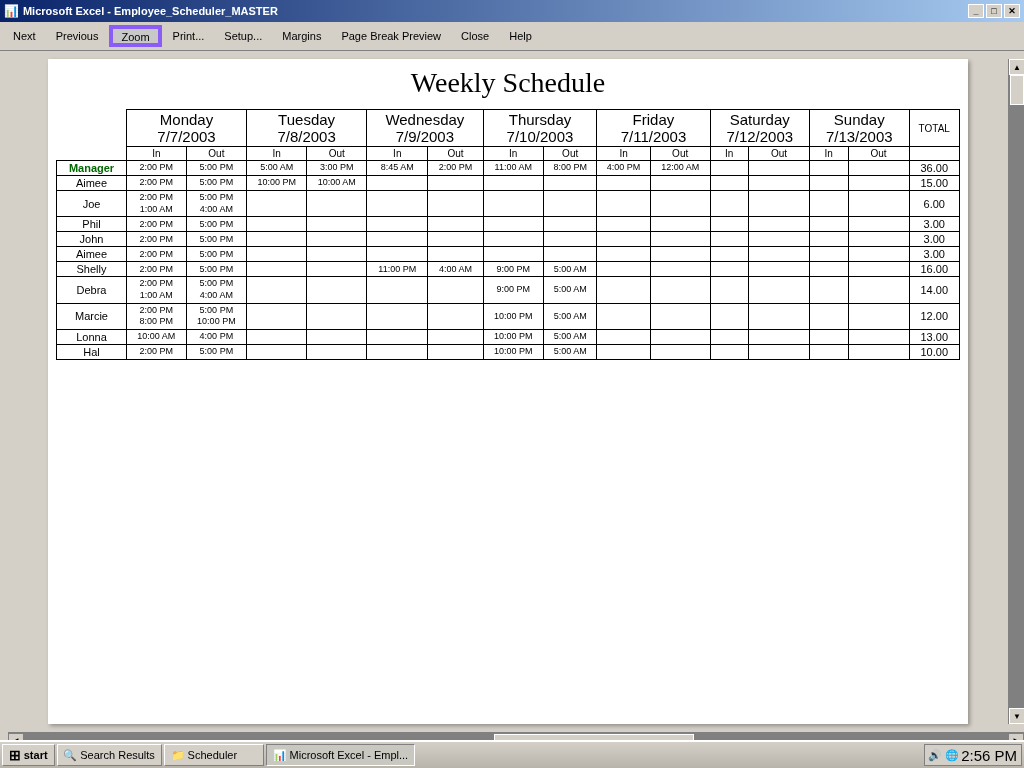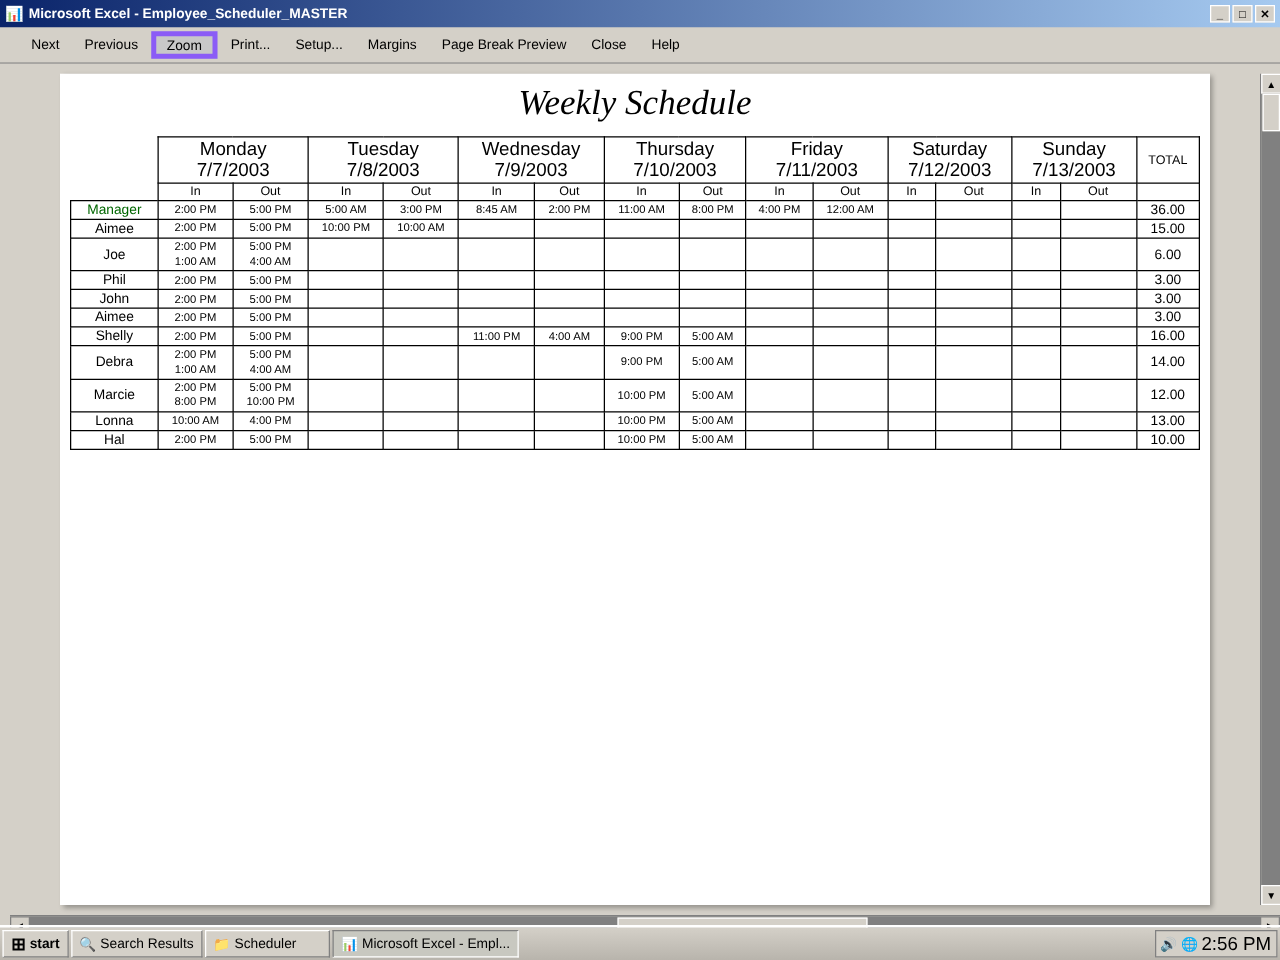--- a/index.html
+++ b/index.html
@@ -26,21 +26,21 @@
       font-size: 9px;
       display: flex; align-items: center; justify-content: center;
       cursor: pointer;
       color: #000;
     }
 
     
     .toolbar {
       background: #d4d0c8;
       border-bottom: 1px solid #808080;
-      padding: 3px 16px;
+      padding: 3px 4px;
       display: flex;
       gap: 2px;
       align-items: flex-end;
     }
     .toolbar-btn {
       padding: 2px 8px;
       background: #d4d0c8;
       border: 1px solid transparent;
       font-size: 11px;
       cursor: pointer;
@@ -57,21 +57,20 @@
       background: white;
     }
 
     .schedule-title {
       text-align: center;
       font-size: 28px;
       font-weight: normal;
       font-family: 'Times New Roman', serif;
       margin-bottom: 10px;
       color: #000;
-      font-style: italic;
     }
 
     .schedule-table {
       width: 100%;
       border-collapse: collapse;
       font-size: 10px;
     }
 
     .schedule-table th, .schedule-table td {
       border: 1px solid #000;
@@ -94,21 +93,21 @@
     .name-cell {
       text-align: right;
       padding-right: 4px;
       font-size: 11px;
       border: 1px solid #000;
       width: 70px;
     }
 
     .manager-name {
       color: #006600;
-      font-weight: normal;
+      font-weight: bold;
       margin-left: 15px;
     }
 
     .time-cell {
       font-size: 9px;
       white-space: pre-line;
       line-height: 1.3;
     }
 
     .total-cell {

